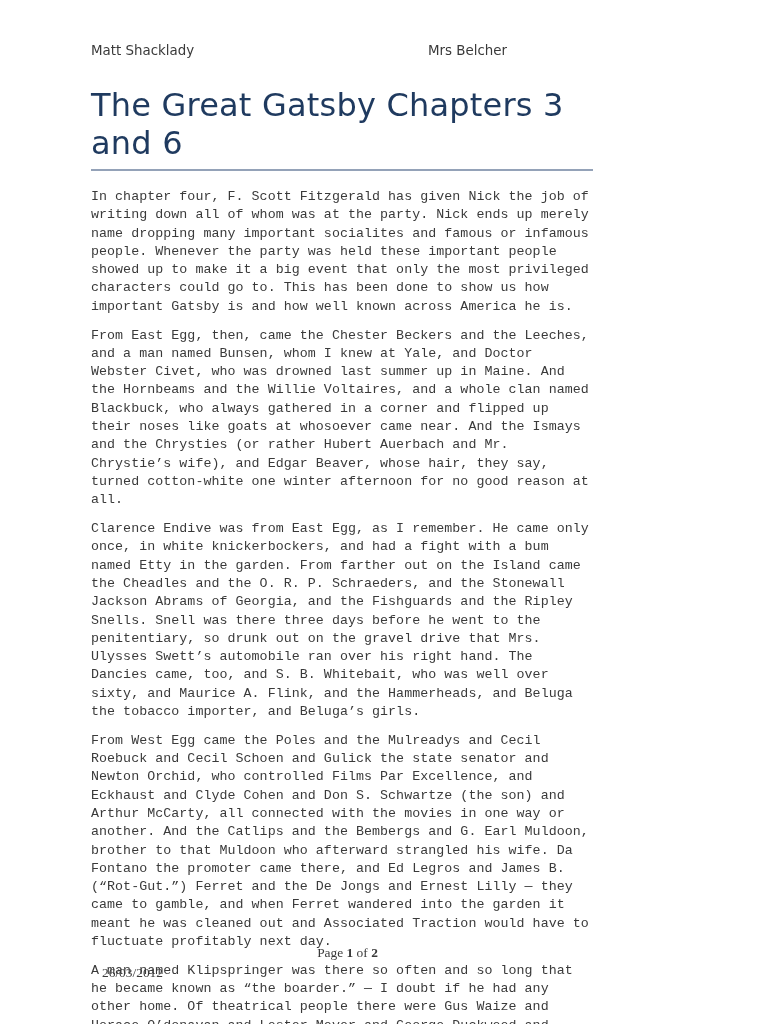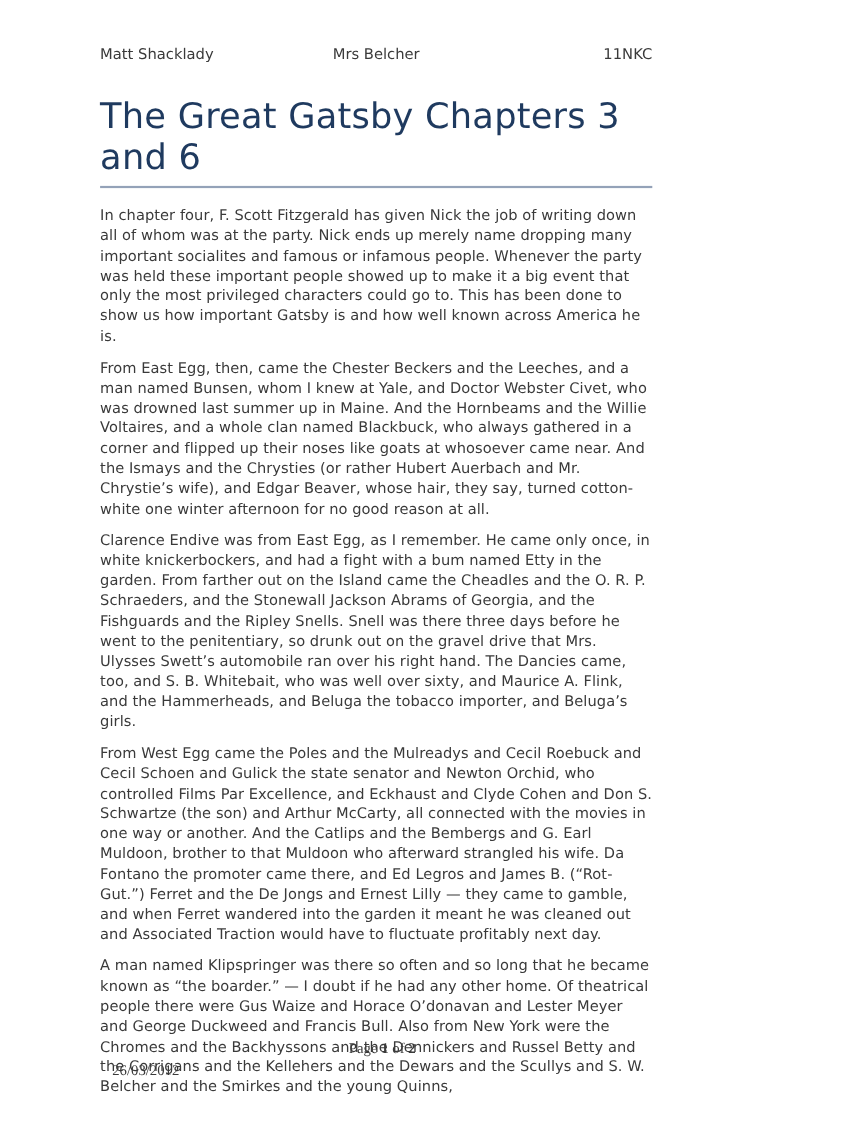--- a/index.html
+++ b/index.html
@@ -45,20 +45,21 @@
 
   .doc-body {
     margin-top: 17px;
   }
   .doc-body p {
     margin: 0 0 10.5px 0;
     font-size: 13.3px;
     line-height: 18.3px;
     color: #3a3a3a;
     letter-spacing: 0.05px;
+    font-family: Liberation Mono, monospace;
   }
 
   .doc-footer {
     position: absolute;
     left: 102px;
     right: 91px;
     top: 944px;
     font-size: 13.4px;
     line-height: 18px;
     color: #3a3a3a;
@@ -76,21 +77,20 @@
   }
 </style>
 </head>
 <body>
 
 <div class="page">
 
   <div class="doc-header">
     <span class="h-left">Matt Shacklady</span>
     <span class="h-center">Mrs Belcher</span>
-    <span class="h-right">11NKC</span>
   </div>
 
   <div class="title-block">
     <h1 class="doc-title">The Great Gatsby Chapters 3 and 6</h1>
   </div>
 
   <div class="doc-body">
     <p>In chapter four, F. Scott Fitzgerald has given Nick the job of writing down all of whom was at the party. Nick ends up merely name dropping many important socialites and famous or infamous people. Whenever the party was held these important people showed up to make it a big event that only the most privileged characters could go to.  This has been done to show us how important Gatsby is and how well known across America he is.</p>
     <p>From East Egg, then, came the Chester Beckers and the Leeches, and a man named Bunsen, whom I knew at Yale, and Doctor Webster Civet, who was drowned last summer up in Maine. And the Hornbeams and the Willie Voltaires, and a whole clan named Blackbuck, who always gathered in a corner and flipped up their noses like goats at whosoever came near. And the Ismays and the Chrysties (or rather Hubert Auerbach and Mr. Chrystie’s wife), and Edgar Beaver, whose hair, they say, turned cotton-white one winter afternoon for no good reason at all.</p>
     <p>Clarence Endive was from East Egg, as I remember. He came only once, in white knickerbockers, and had a fight with a bum named Etty in the garden. From farther out on the Island came the Cheadles and the O. R. P. Schraeders, and the Stonewall Jackson Abrams of Georgia, and the Fishguards and the Ripley Snells. Snell was there three days before he went to the penitentiary, so drunk out on the gravel drive that Mrs. Ulysses Swett’s automobile ran over his right hand. The Dancies came, too, and S. B. Whitebait, who was well over sixty, and Maurice A. Flink, and the Hammerheads, and Beluga the tobacco importer, and Beluga’s girls.</p>

